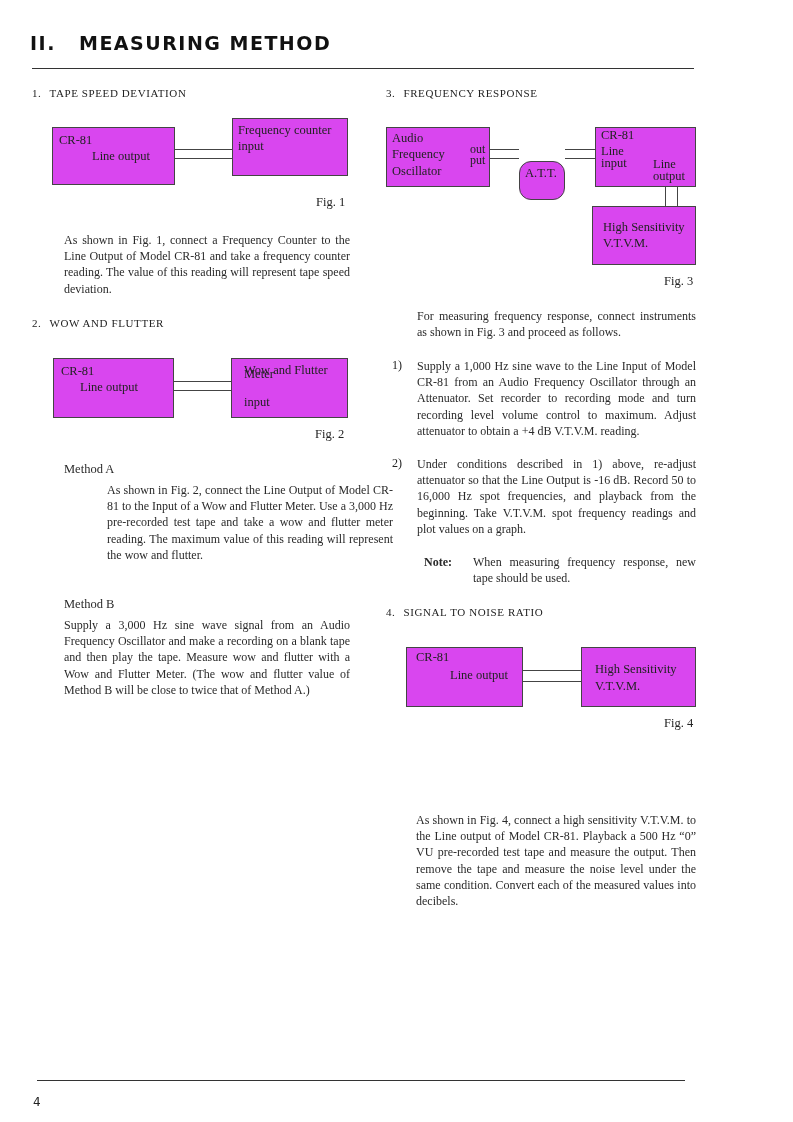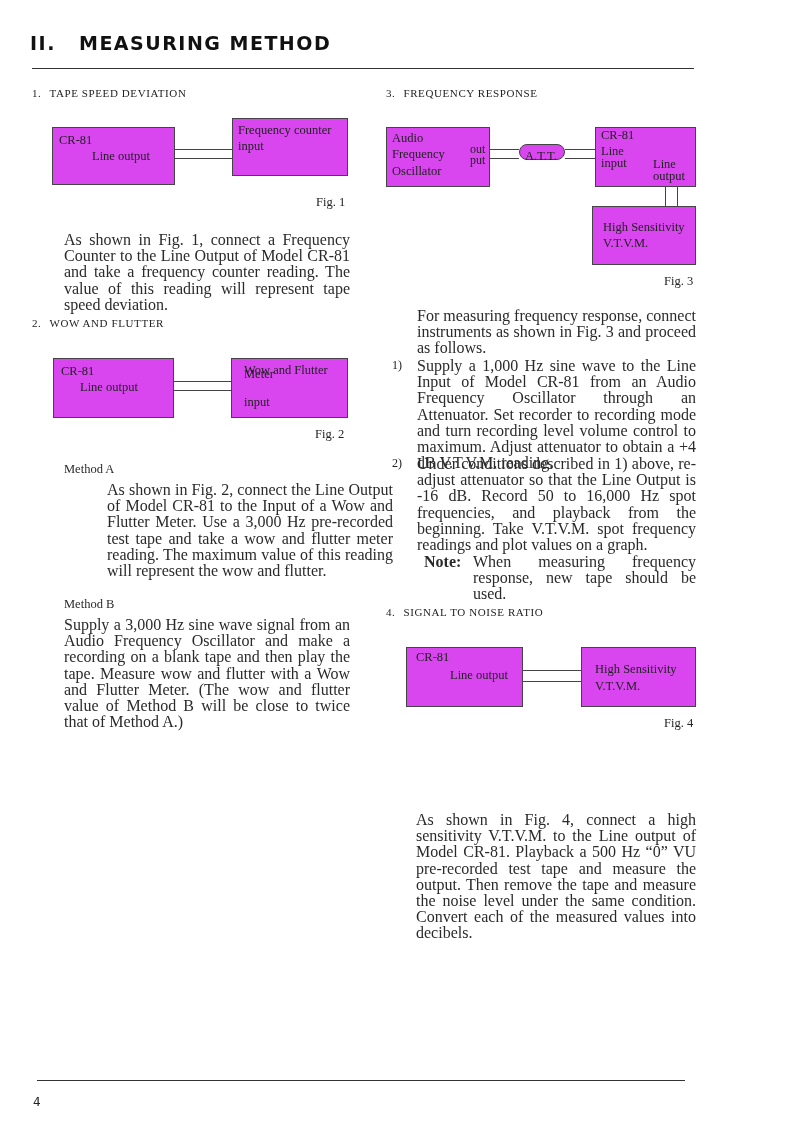--- a/index.html
+++ b/index.html
@@ -8,21 +8,21 @@
   .page-title { left: 30px; top: 32px; font-family: "DejaVu Sans", "Liberation Sans", sans-serif; font-weight: bold; font-size: 19px; letter-spacing: 1.5px; color: #111; white-space: nowrap; }
   .page-title .roman { margin-right: 15px; }
   .rule { height: 1px; background: #333; }
   .sec-head { font-size: 11px; letter-spacing: 0.6px; color: #222; white-space: nowrap; }
   .sec-head .num { margin-right: 8px; }
   .box { position: absolute; border: 1px solid #444; background: #d946ef; box-sizing: border-box; font-size: 12.5px; line-height: 16px; color: #222; }
   .wire { position: absolute; border-top: 1px solid #444; border-bottom: 1px solid #444; box-sizing: border-box; }
   .vwire { position: absolute; border-left: 1px solid #444; border-right: 1px solid #444; box-sizing: border-box; }
   .lbl { position: absolute; white-space: nowrap; font-size: 12.5px; line-height: 15px; }
   .fig { font-size: 12.5px; white-space: nowrap; }
-  .para { font-size: 16px; line-height: 16.2px; text-align: justify; text-align-last: left; color: #2a2a2a; }
+  .para { font-size: 12px; line-height: 16.2px; text-align: justify; text-align-last: left; color: #2a2a2a; }
   .subhead { font-size: 12.5px; color: #2a2a2a; }
   .list-num { font-size: 12px; }
   .page-num { left: 33px; top: 1095px; font-family: "DejaVu Sans", sans-serif; font-size: 12px; color: #222; }
 </style>
 </head>
 <body>
 
 <div class="abs page-title">
   <span class="roman">II.</span>
   <span>MEASURING METHOD</span>
@@ -78,21 +78,21 @@
 
 <div>
   <div class="box" style="left:386px; top:127px; width:104px; height:60px;">
     <span class="lbl" style="left:5px; top:3px;">Audio</span>
     <span class="lbl" style="left:5px; top:19px;">Frequency</span>
     <span class="lbl" style="left:5px; top:36px;">Oscillator</span>
     <span class="lbl" style="left:83px; top:14px; font-size:12px;">out</span>
     <span class="lbl" style="left:83px; top:25px; font-size:12px;">put</span>
   </div>
   <div class="wire" style="left:490px; top:149px; width:29px; height:10px;"></div>
-  <div class="box" style="left:519px; top:144px; width:46px; height:16px;border-radius:12px;">
+  <div class="box" style="left:519px; top:161px; width:46px; height:39px;border-radius:12px;">
     <span class="lbl" style="left:5px; top:4px;">A.T.T.</span>
   </div>
   <div class="wire" style="left:565px; top:149px; width:30px; height:10px;"></div>
   <div class="box" style="left:595px; top:127px; width:101px; height:60px;">
     <span class="lbl" style="left:5px; top:0px;">CR-81</span>
     <span class="lbl" style="left:5px; top:17px; line-height:12px;">Line</span>
     <span class="lbl" style="left:5px; top:29px; line-height:12px;">input</span>
     <span class="lbl" style="left:57px; top:30px; line-height:12px;">Line</span>
     <span class="lbl" style="left:57px; top:42px; line-height:12px;">output</span>
   </div>

